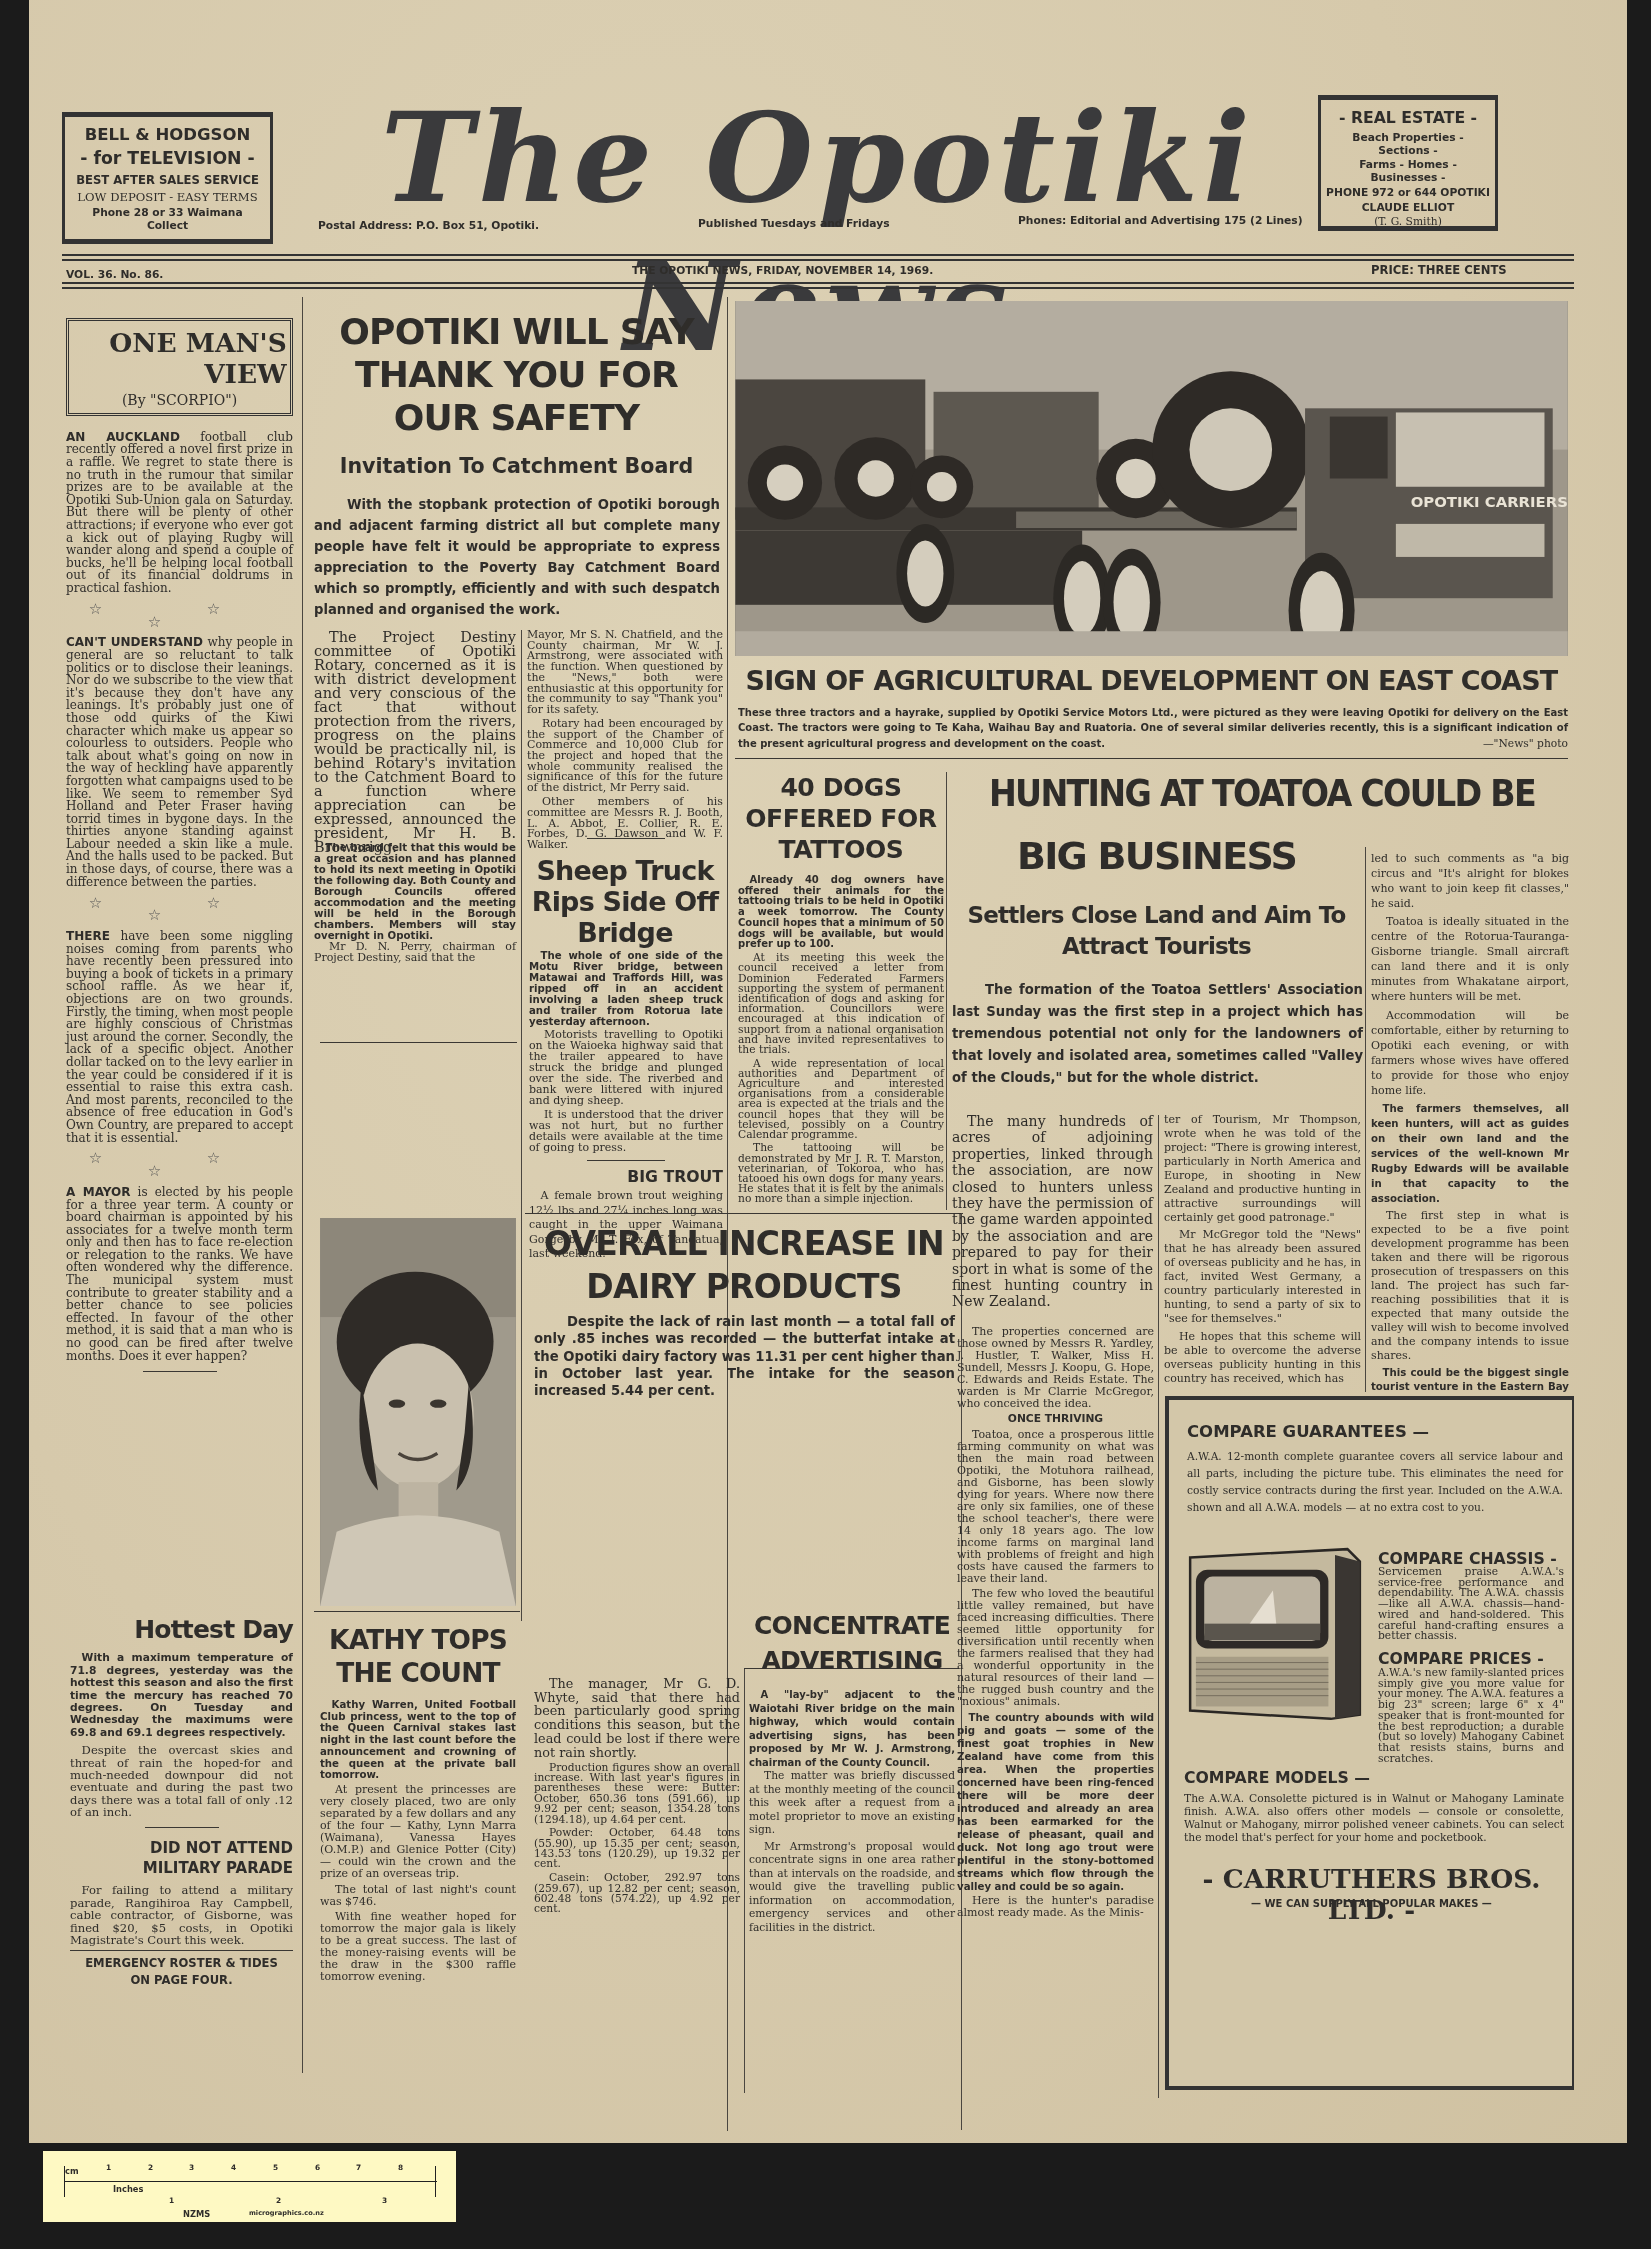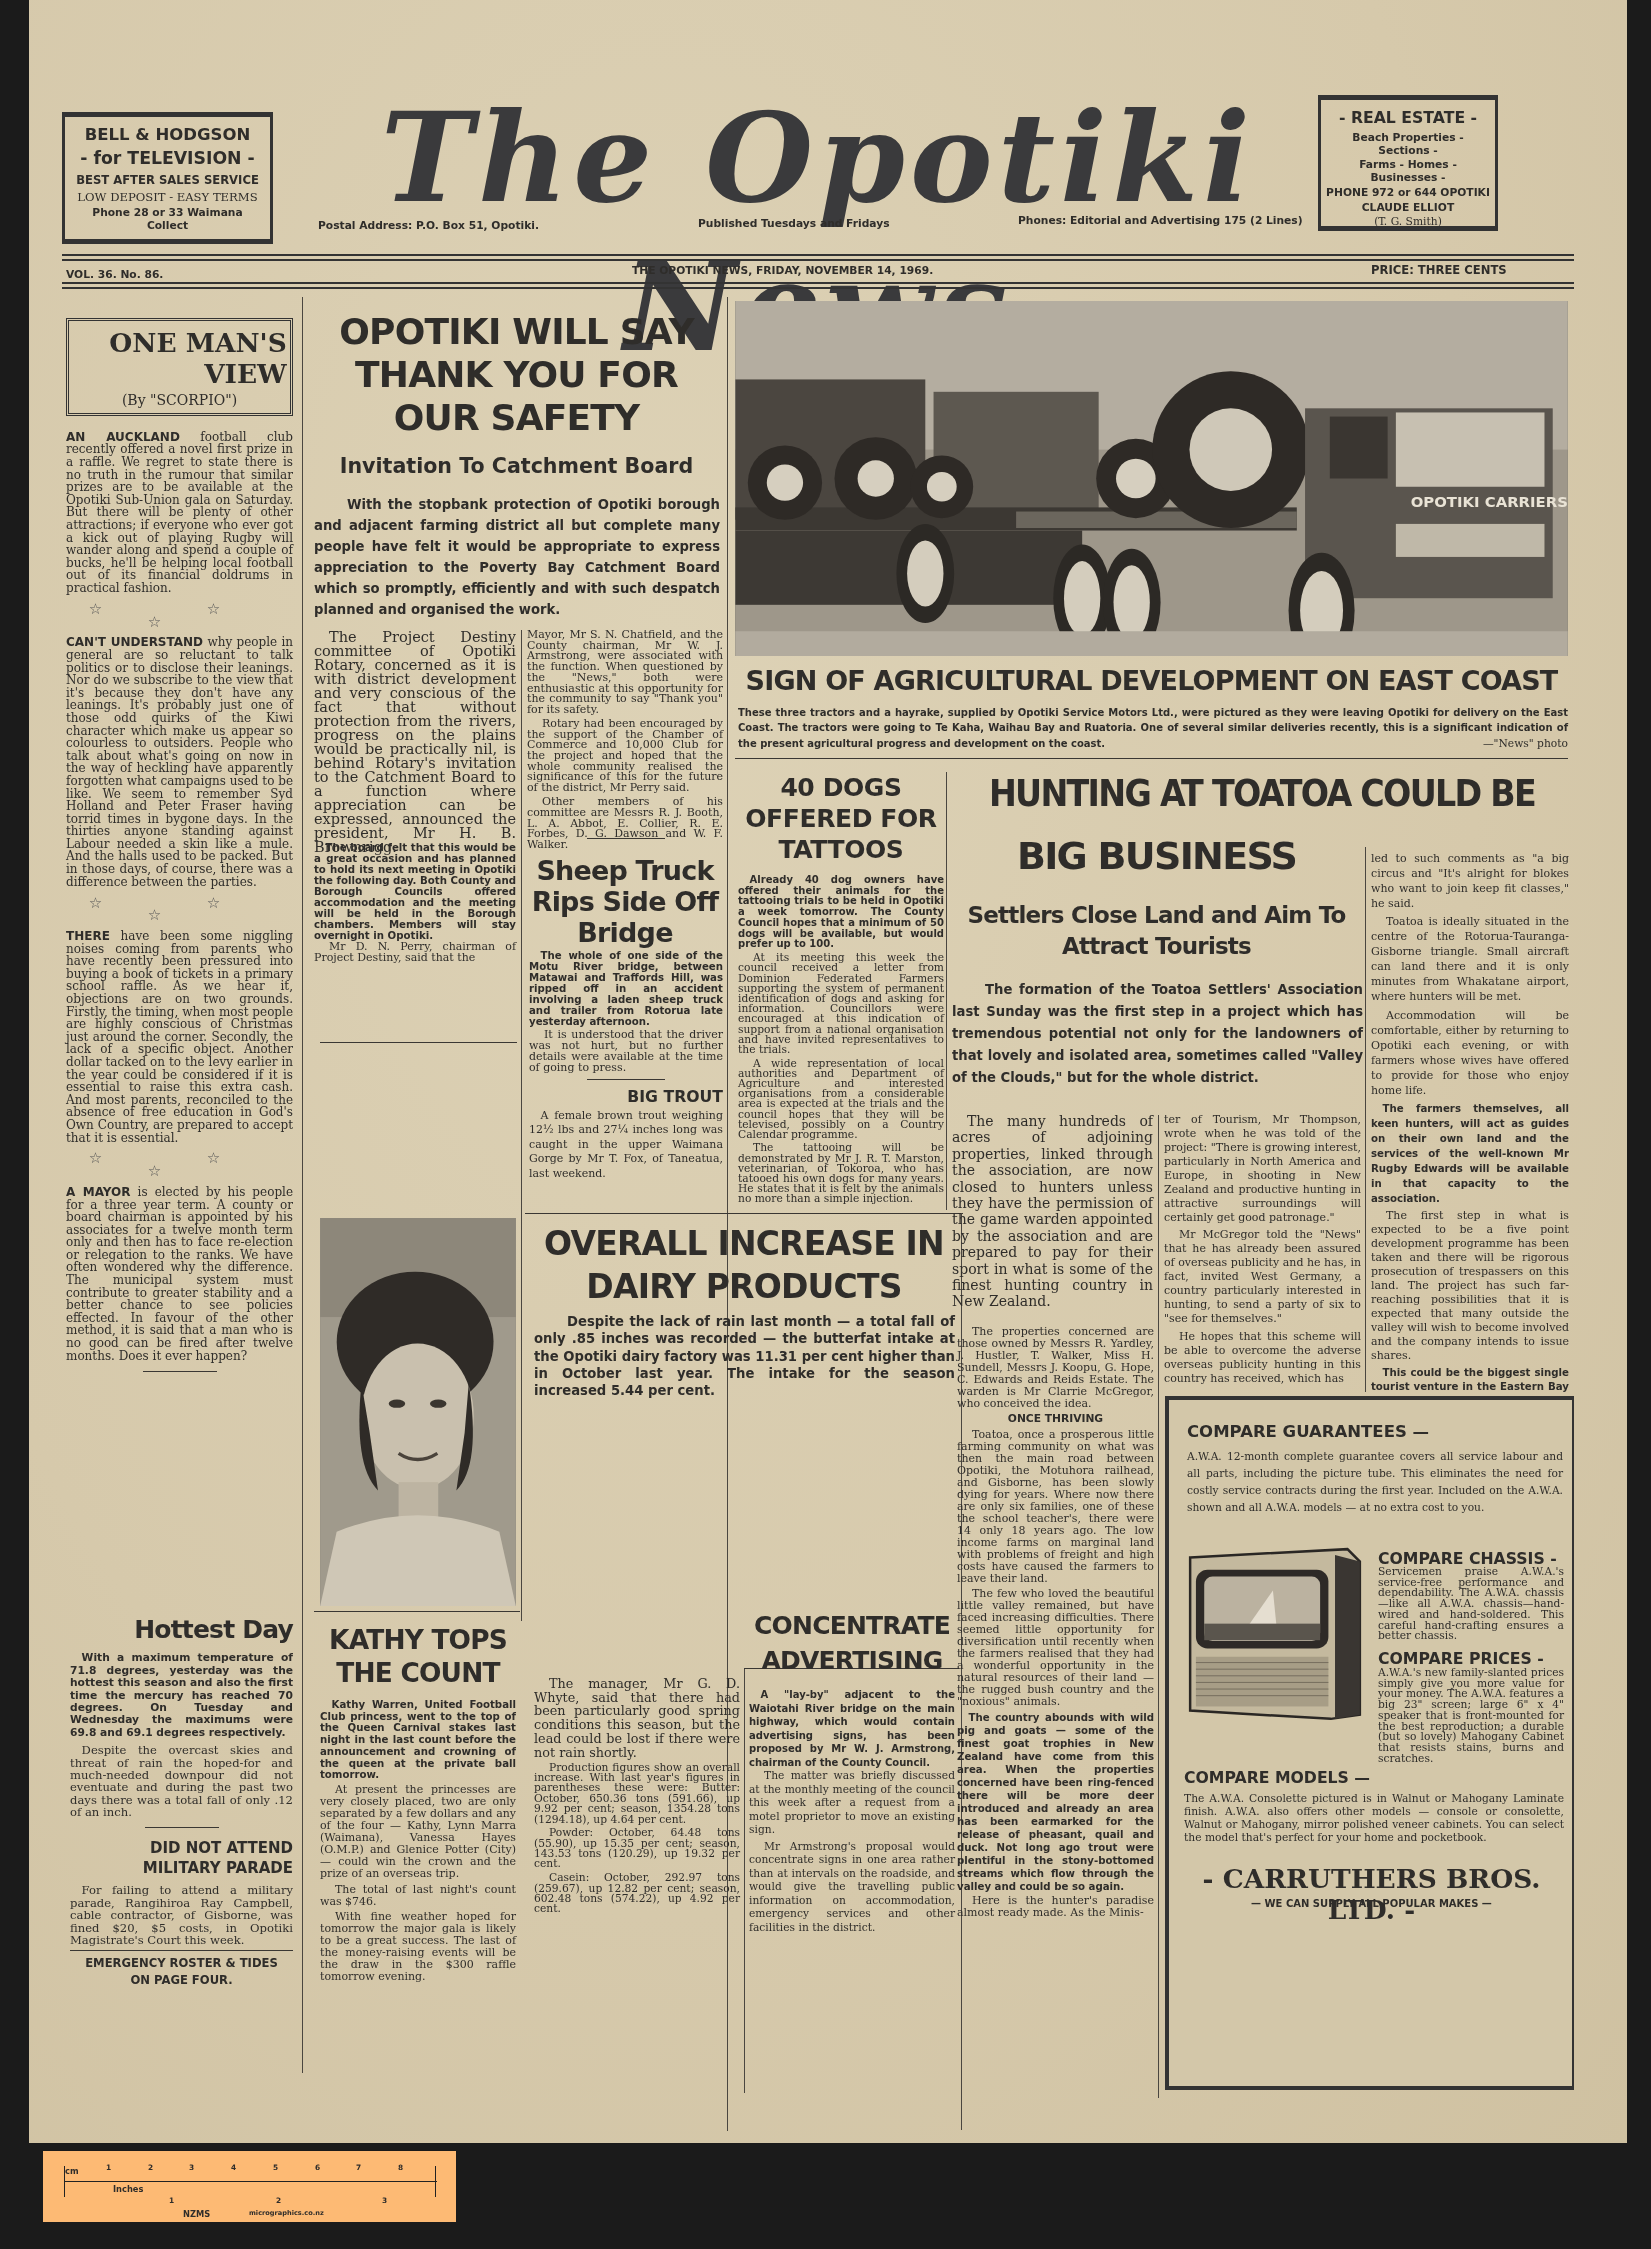--- a/index.html
+++ b/index.html
@@ -23,21 +23,21 @@
   .rule2 { border-top: 2.5px solid #333; border-bottom: 2.5px solid #333; height: 6.6px; }
   .hr { border-top: 1.7px solid #3a3733; }
   .vr { border-left: 1.7px solid #4a4640; }
 
   .body-text { font-family: "DejaVu Serif", serif; font-size: 12.8px; line-height: 16px; text-align: justify; hyphens: auto; }
   .body-text p { text-indent: 15px; margin-bottom: 3.3px; }
   .lead-bold { font-family: "DejaVu Sans", sans-serif; font-weight: bold; font-size: 12.4px; line-height: 16px; text-align: justify; }
   .stars { text-align: center; letter-spacing: 50px; font-size: 15px; margin: 8.3px 0; color: #555; }
 
   .photo { background: #8c8678; overflow: hidden; }
-  .ruler { background: #fdba74; }
+  .ruler { background: #fef9c3; }
 </style>
 </head>
 <body>
 
 <div class="page">
 
   <div class="abs ear" style="left:33px;top:112px;width:211px;height:132px;">
     <div style="font-size:16.5px;">BELL &amp; HODGSON</div>
     <div style="font-size:17.3px;margin-top:3.3px;">- for TELEVISION -</div>
     <div style="font-size:11.6px;margin-top:5px;">BEST AFTER SALES SERVICE</div>
@@ -117,20 +117,21 @@
     <p style="text-indent:0">Mayor, Mr S. N. Chatfield, and the County chairman, Mr W. J. Armstrong, were associated with the function. When questioned by the "News," both were enthusiastic at this opportunity for the community to say "Thank you" for its safety.</p>
     <p>Rotary had been encouraged by the support of the Chamber of Commerce and 10,000 Club for the project and hoped that the whole community realised the significance of this for the future of the district, Mr Perry said.</p>
     <p>Other members of his committee are Messrs R. J. Booth, L. A. Abbot, E. Collier, R. E. Forbes, D. G. Dawson and W. F. Walker.</p>
   </div>
   <div class="abs hr" style="left:558px;top:838px;width:78px;"></div>
 
   <div class="abs center sans bold" style="left:498px;top:855px;width:196px;font-size:27px;line-height:31px;letter-spacing:-0.8px;">Sheep Truck Rips Side Off Bridge</div>
   <div class="abs" style="left:500px;top:950px;width:194px;">
     <div class="lead-bold" style="font-size:10.2px;line-height:11px;text-indent:11.6px;">The whole of one side of the Motu River bridge, between Matawai and Traffords Hill, was ripped off in an accident involving a laden sheep truck and trailer from Rotorua late yesterday afternoon.</div>
     <div class="body-text" style="font-size:11px;line-height:11px;margin-top:1.7px;">
+      <p>Motorists travelling to Opotiki on the Waioeka highway said that the trailer appeared to have struck the bridge and plunged over the side. The riverbed and bank were littered with injured and dying sheep.</p>
       <p>It is understood that the driver was not hurt, but no further details were available at the time of going to press.</p>
     </div>
     <div class="hr" style="width:78px;margin:6.6px auto;"></div>
     <div class="sans bold" style="font-size:15.7px;">BIG TROUT</div>
     <div class="body-text" style="font-size:11px;line-height:14.5px;margin-top:3px;text-indent:11.6px;">A female brown trout weighing 12½ lbs and 27¼ inches long was caught in the upper Waimana Gorge by Mr T. Fox, of Taneatua, last weekend.</div>
   </div>
 
   <div class="abs photo" style="left:291px;top:1218px;width:196px;height:388px;">
     <svg width="196" height="388" viewBox="0 0 237 470">
       <rect width="237" height="470" fill="#a09a8c"></rect>

